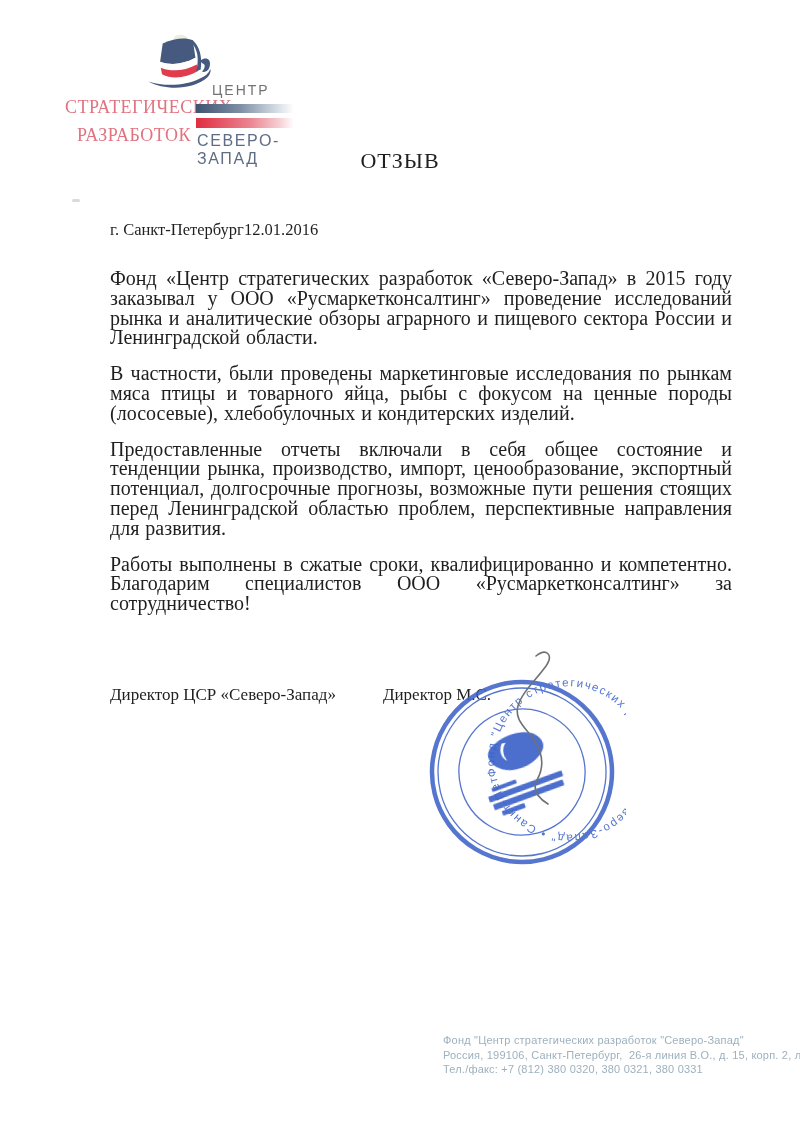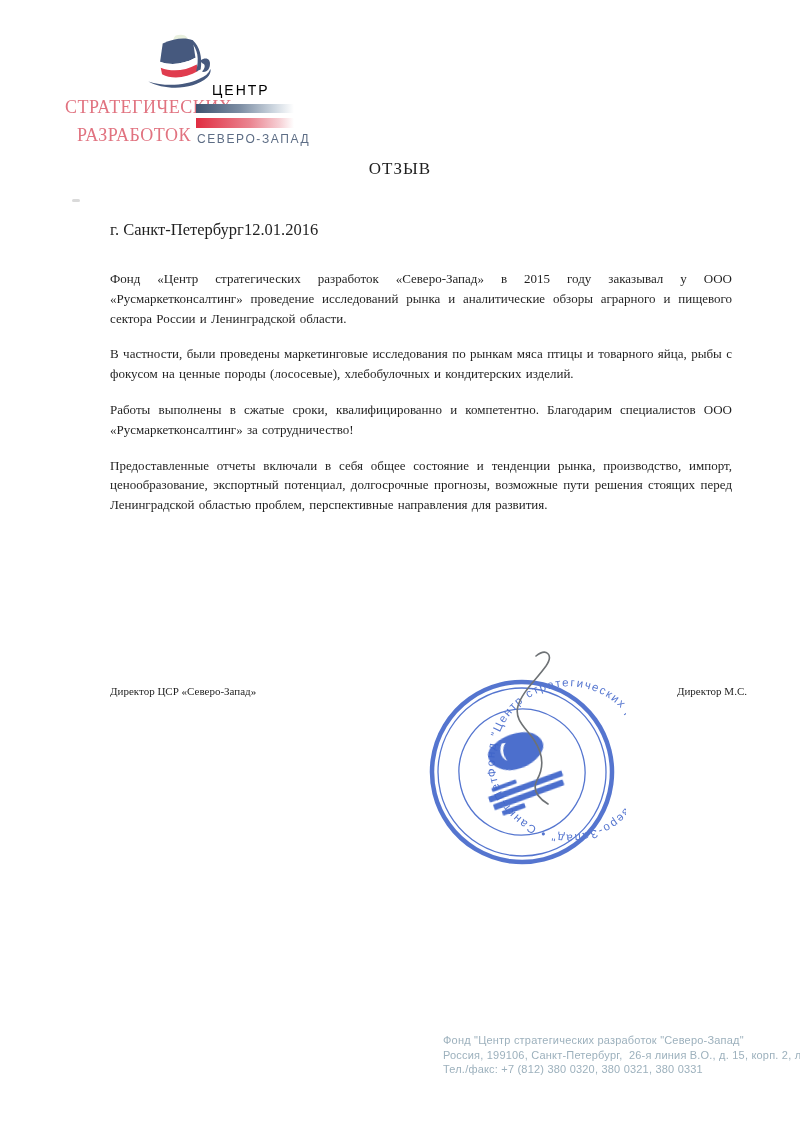--- a/index.html
+++ b/index.html
@@ -11,40 +11,40 @@
     overflow:hidden;
     font-family:"Liberation Serif", serif;
     color:#1f1f1f;
   }
 
   
   .logo{position:absolute;left:65px;top:25px;width:270px;height:135px;
         font-family:"Liberation Sans", sans-serif;}
   .logo-ship{position:absolute;left:82px;top:4px;width:72px;height:76px;}
   .logo-centr{position:absolute;left:147px;top:57px;font-size:14px;letter-spacing:2px;
-              color:#000000;}
+              color:#737373;}
   .logo-left{position:absolute;left:0;top:74px;width:126px;text-align:right;
              color:#e17380;font-size:18px;letter-spacing:0.5px;line-height:16px;font-family:Liberation Serif, serif;}
   .logo-left .l2{margin-top:12px;}
   .bar{position:absolute;left:131px;width:98px;height:9px;}
   .bar-blue{top:79px;background:linear-gradient(to right,#3f5370,#7d8ea4 45%,#cfd8e1 80%,rgba(231,235,240,0));}
   .bar-red{top:93px;height:10px;background:linear-gradient(to right,#e02d41,#ea8490 55%,#f6cfd4 85%,rgba(250,230,232,0));}
-  .logo-region{position:absolute;left:132px;top:107px;font-size:12px;letter-spacing:1.6px;
+  .logo-region{position:absolute;left:132px;top:107px;font-size:16px;letter-spacing:1.6px;
                color:#5d6d85;}
 
   
-  .doc-title{position:absolute;left:0;top:159px;width:100%;text-align:center;
-             font-size:17px;letter-spacing:1px;}
+  .doc-title{position:absolute;left:0;top:148px;width:100%;text-align:center;
+             font-size:22px;letter-spacing:1px;}
   .meta-row{position:absolute;left:110px;top:220px;width:637px;display:flex;
             justify-content:flex-start;font-size:16.5px;}
   .body-text{position:absolute;left:110px;top:269px;width:637px;}
-  .body-text p{margin:0 15px 16px 0;font-size:13px;line-height:19.8px;
+  .body-text p{margin:0 15px 16px 0;font-size:20px;line-height:19.8px;
                text-align:justify;text-align-last:left;word-spacing:1px;}
   .sig-row{position:absolute;left:110px;top:685px;width:637px;display:flex;
-           justify-content:space-between;font-size:11px;gap:47px;}
+           justify-content:flex-start;font-size:17px;gap:47px;}
 
   
   .stamp-wrap{position:absolute;left:424px;top:650px;width:202px;height:218px;}
 
   
   .artifact{position:absolute;left:72px;top:199px;width:8px;height:3px;
             background:#bcbcbc;opacity:.55;border-radius:2px;}
 
   
   .footer{position:absolute;left:443px;top:1033px;width:345px;
@@ -90,22 +90,22 @@
   <div class="meta-row">
     <span>г. Санкт-Петербург</span>
     <span>12.01.2016</span>
   </div>
 
   <div class="artifact"></div>
 
   <div class="body-text">
     <p>Фонд «Центр стратегических разработок «Северо-Запад» в 2015 году заказывал у ООО «Русмаркетконсалтинг» проведение исследований рынка и аналитические обзоры аграрного и пищевого сектора России и Ленинградской области.</p>
     <p>В частности, были проведены маркетинговые исследования по рынкам мяса птицы и товарного яйца, рыбы с фокусом на ценные породы (лососевые), хлебобулочных и кондитерских изделий.</p>
+    <p>Предоставленные отчеты включали в себя общее состояние и тенденции рынка, производство, импорт, ценообразование, экспортный потенциал, долгосрочные прогнозы, возможные пути решения стоящих перед Ленинградской областью проблем, перспективные направления для развития.</p>
     <p>Работы выполнены в сжатые сроки, квалифицированно и компетентно. Благодарим специалистов ООО «Русмаркетконсалтинг» за сотрудничество!</p>
-    <p>Предоставленные отчеты включали в себя общее состояние и тенденции рынка, производство, импорт, ценообразование, экспортный потенциал, долгосрочные прогнозы, возможные пути решения стоящих перед Ленинградской областью проблем, перспективные направления для развития.</p>
   </div>
 
   <div class="sig-row">
     <span>Директор ЦСР «Северо-Запад»</span>
     <span>Директор М.С.</span>
   </div>
 
   <div class="stamp-wrap">
     <svg viewBox="0 0 202 218" width="202" height="218" aria-hidden="true">
       <defs>

